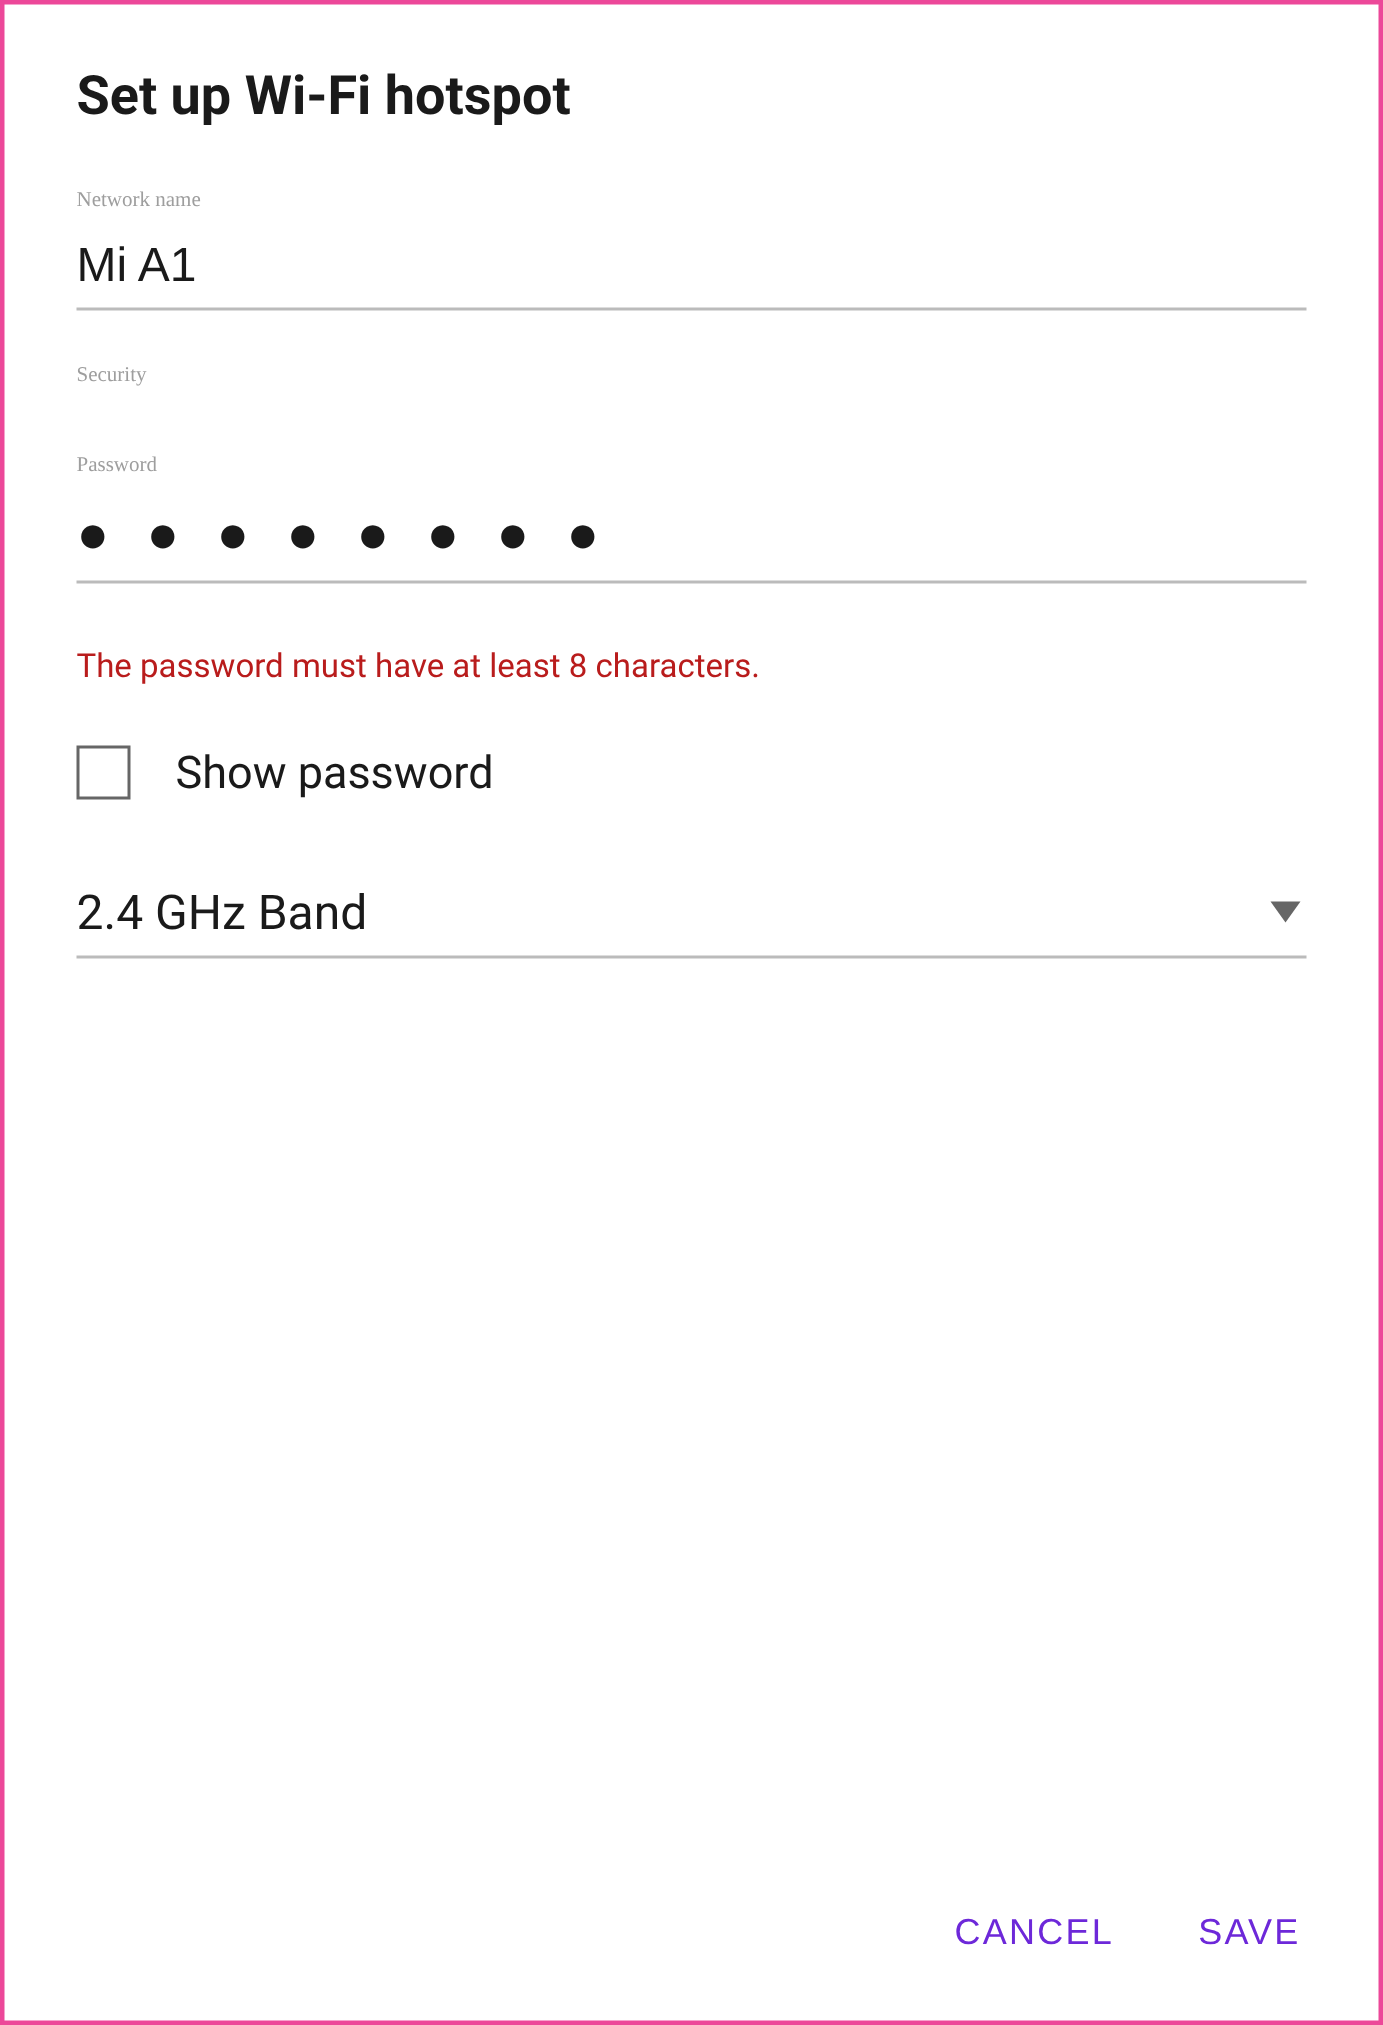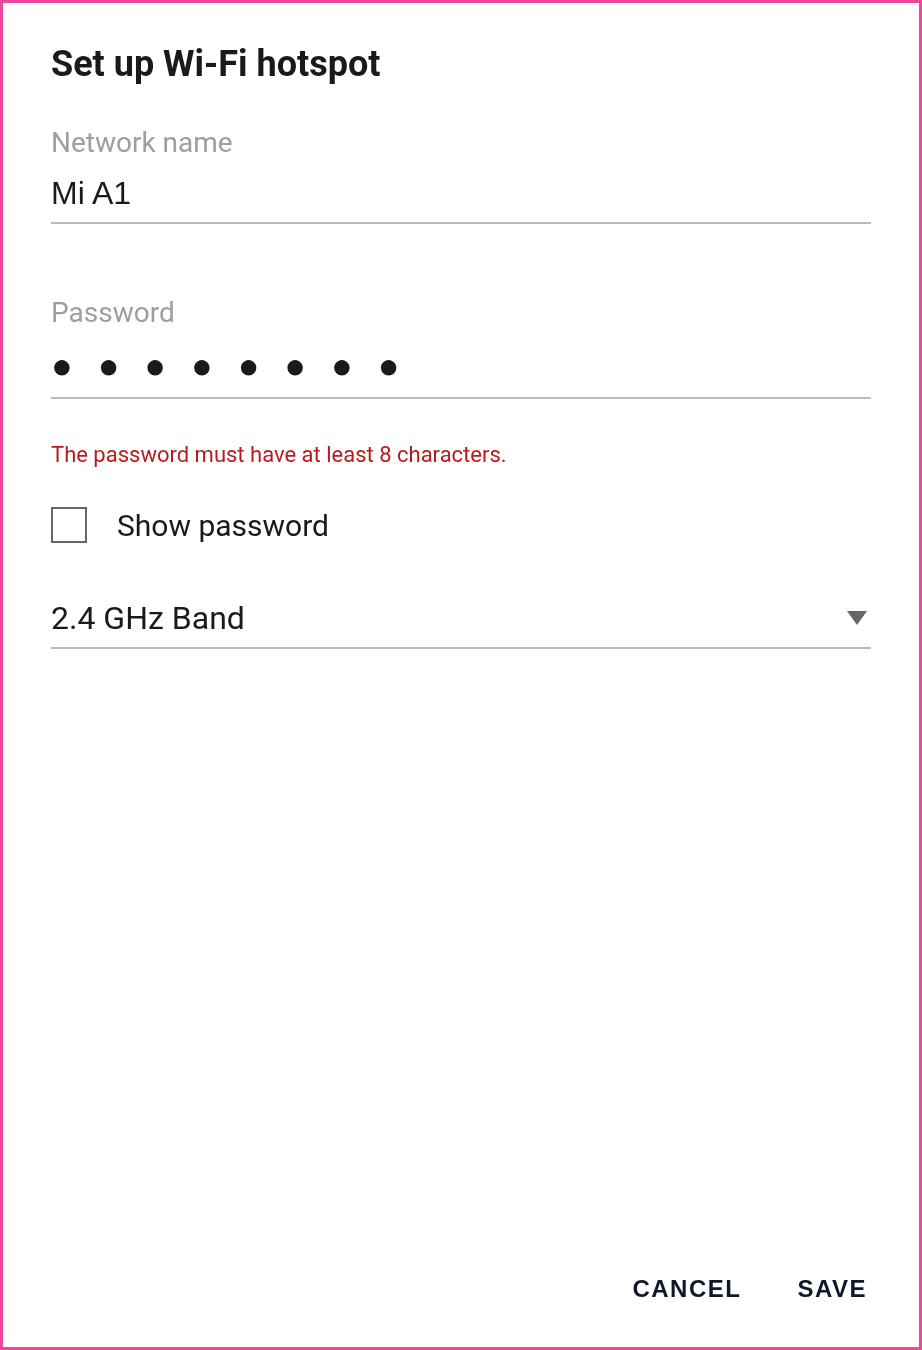--- a/index.html
+++ b/index.html
@@ -34,24 +34,25 @@
       color: #1a1a1a;
       margin-bottom: 40px;
       line-height: 1.2;
     }
 
     .field-group {
       margin-bottom: 36px;
     }
 
     .field-label {
-      font-size: 28px;
+      font-size: 14px;
       color: #9e9e9e;
       margin-bottom: 8px;
       display: block;
+      font-family: Liberation Serif, serif;
     }
 
     .field-input {
       width: 100%;
       font-size: 32px;
       color: #1a1a1a;
       border: none;
       border-bottom: 2px solid #bbb;
       padding: 8px 0 10px 0;
       outline: none;
@@ -132,43 +133,44 @@
     .dialog-footer {
       display: flex;
       justify-content: flex-end;
       gap: 48px;
       margin-top: auto;
       padding-top: 40px;
     }
 
     .btn-cancel, .btn-save {
       font-size: 24px;
-      font-weight: 700;
+      font-weight: 400;
       letter-spacing: 1.5px;
       background: none;
       border: none;
       cursor: pointer;
       text-transform: uppercase;
-      color: #0f172a;
+      color: #6d28d9;
       padding: 8px 4px;
     }
   </style>
 </head>
 <body>
 
 <div class="dialog-container">
 
   <h1 class="dialog-title">Set up Wi-Fi hotspot</h1>
 
   <div class="field-group">
     <span class="field-label">Network name</span>
     <input class="field-input" type="text" value="Mi A1" style="">
   </div>
 
   <div class="field-group">
+    <span class="field-label">Security</span>
   </div>
 
   <div class="field-group">
     <span class="field-label">Password</span>
     <div class="password-dots">● ● ● ● ● ● ● ●</div>
   </div>
 
   <p class="password-hint">The password must have at least
 8 characters.</p>
 

